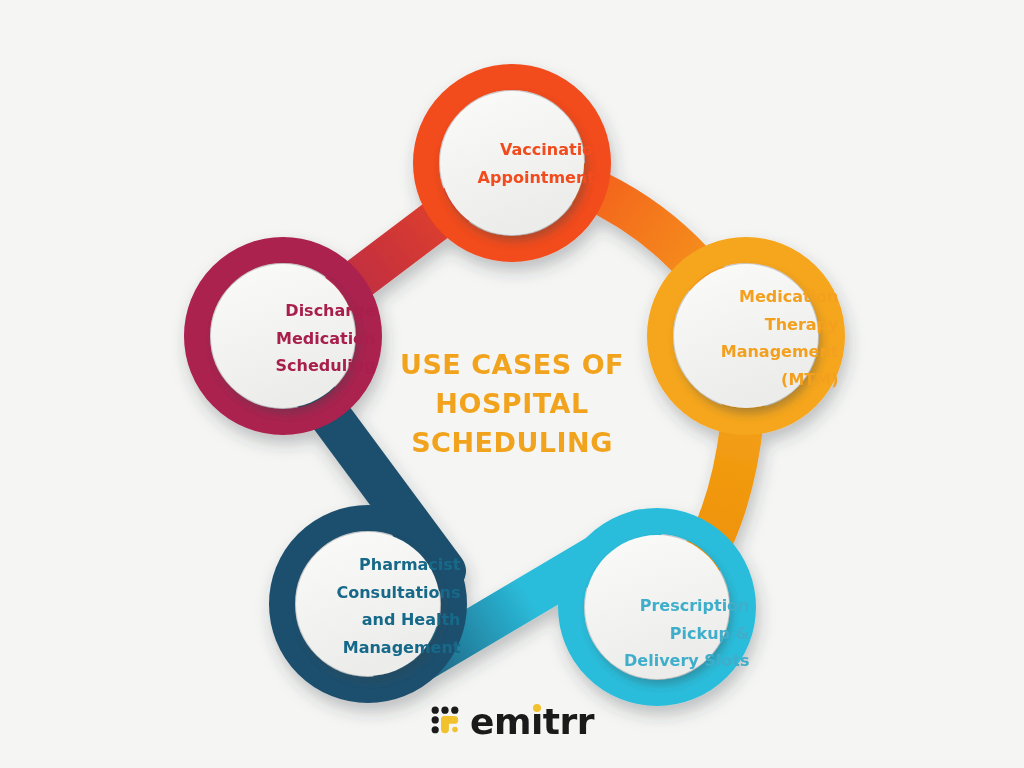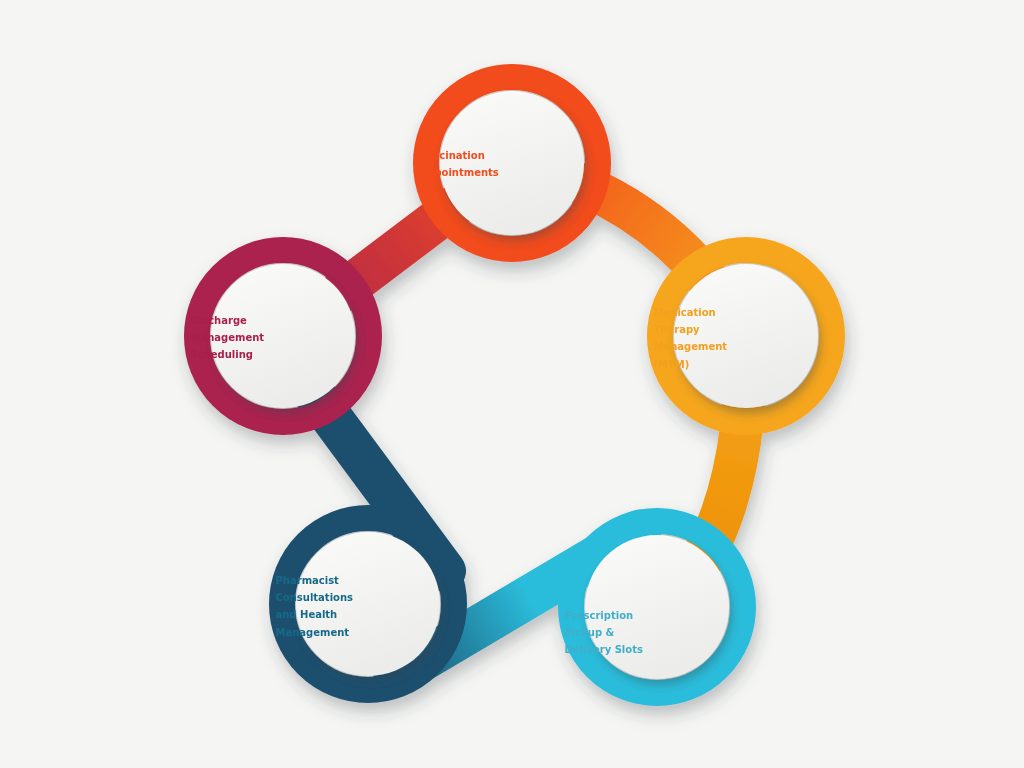--- a/index.html
+++ b/index.html
@@ -4,22 +4,22 @@
 <style>
   html,body{margin:0;padding:0;background:#e8e8e6;}
   .stage{
     position:relative;width:1024px;height:768px;overflow:hidden;
     background:#F5F5F3;
     font-family:"DejaVu Sans","Liberation Sans",sans-serif;
   }
   .diagram-svg{position:absolute;left:0;top:0;}
   .node-label{
     position:absolute;transform:translate(-50%,-50%);
-    width:185px;text-align:left;
-    font-weight:bold;font-size:10px;line-height:1.72;
+    width:185px;text-align:right;
+    font-weight:bold;font-size:16px;line-height:1.72;
     white-space:pre-line;pointer-events:none;
   }
   .pos-top{left:512px;top:164px;color:#F24B1E;}
   .pos-right{left:746px;top:338px;color:#F3A01F;}
   .pos-bottom-right{left:657px;top:609px;color:#3FAECB;margin-top:24px;}
   .pos-bottom-left{left:368px;top:606px;color:#17698A;}
   .pos-left{left:283px;top:338px;color:#A81F4E;}
   .diagram-title{
     position:absolute;left:512px;top:404px;transform:translate(-50%,-50%);
     width:330px;text-align:center;
@@ -105,18 +105,34 @@
 Management
 (MTM)</div>
   <div class="node-label pos-bottom-right">Prescription
 Pickup &amp;
 Delivery Slots</div>
   <div class="node-label pos-bottom-left">Pharmacist
 Consultations
 and Health
 Management</div>
   <div class="node-label pos-left">Discharge
-Management
+Medication
 Scheduling</div>
 
+  <div class="diagram-title">USE CASES OF
+HOSPITAL
+SCHEDULING</div>
 
+  <div class="logo">
+    <svg width="31" height="33" viewBox="0 0 30 32">
+      <circle cx="5" cy="5" r="3.5" fill="#1B1B1B"></circle>
+      <circle cx="14.5" cy="5" r="3.5" fill="#1B1B1B"></circle>
+      <circle cx="24" cy="5" r="3.5" fill="#1B1B1B"></circle>
+      <circle cx="5" cy="14.5" r="3.5" fill="#1B1B1B"></circle>
+      <circle cx="5" cy="24" r="3.5" fill="#1B1B1B"></circle>
+      <path d="M14.5 14.5 H 23.5" stroke="#F1C12E" stroke-width="7.6" stroke-linecap="round" fill="none"></path>
+      <path d="M14.5 14.5 V 23.5" stroke="#F1C12E" stroke-width="7.6" stroke-linecap="round" fill="none"></path>
+      <circle cx="24.2" cy="23.8" r="2.7" fill="#F1C12E"></circle>
+    </svg>
+    <div class="logo-word"><span>em</span><span class="tittle-i">ı</span><span>trr</span></div>
+  </div>
 
 </div>
 
 </body></html>

